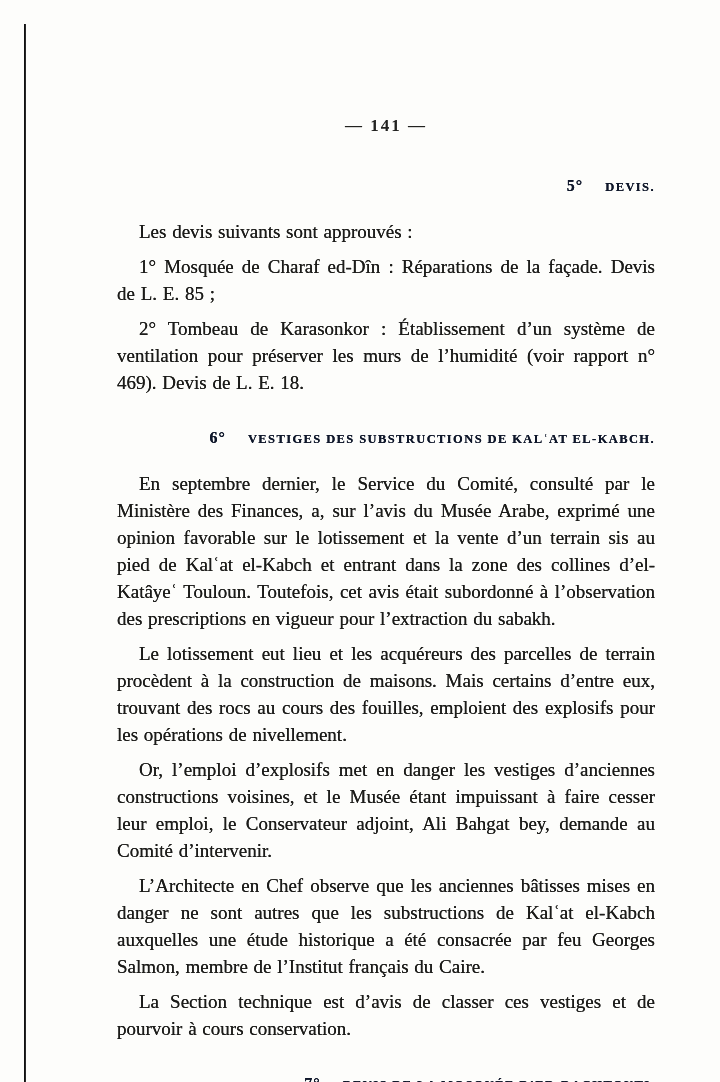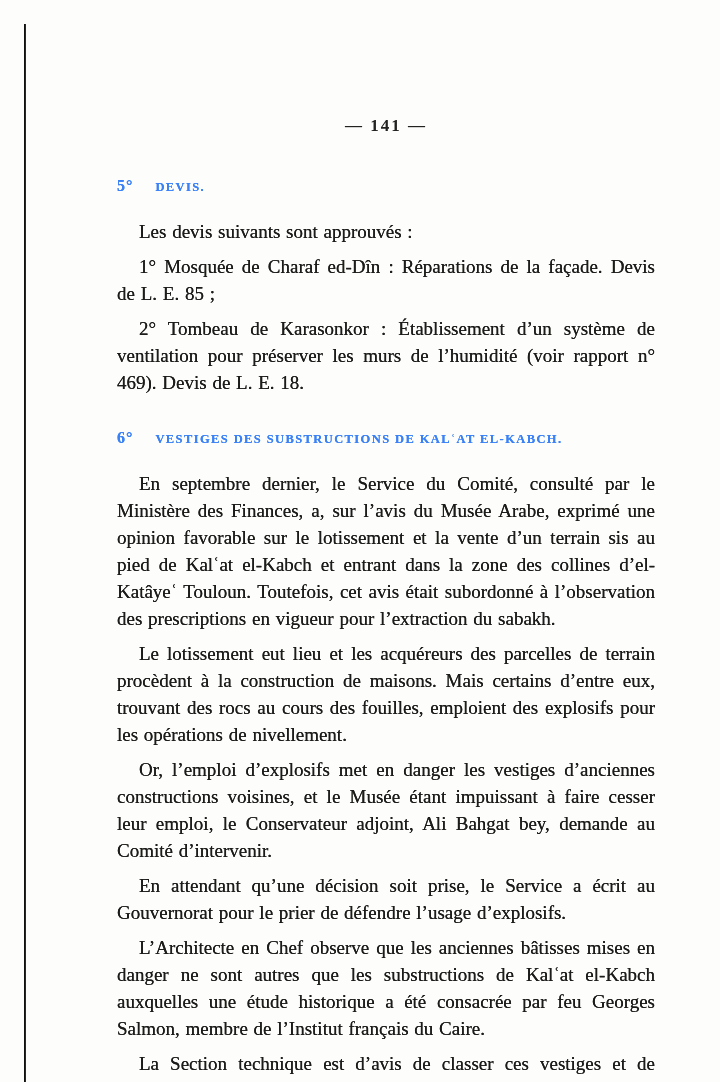--- a/index.html
+++ b/index.html
@@ -36,24 +36,24 @@
   .page-number {
     text-align: center;
     font-size: 17px;
     font-weight: 700;
     letter-spacing: 2px;
     color: #222220;
     margin-bottom: 34px;
   }
 
   .heading {
-    text-align: left;
+    text-align: right;
     font-weight: 700;
     margin: 26px 0 21px;
-    color: #3b82f6;
+    color: #0f172a;
     text-shadow: 0 0 0.3px currentColor;
   }
 
   .heading .h-num {
     font-size: 16px;
     letter-spacing: 1px;
   }
 
   .heading .h-text {
     font-size: 12.5px;
@@ -93,21 +93,20 @@
   </section>
 
   <section>
     <h2 class="heading">
       <span class="h-num">6°</span>
       <span class="h-text">VESTIGES DES SUBSTRUCTIONS DE KALʿAT EL-KABCH.</span>
     </h2>
     <p class="para">En septembre dernier, le Service du Comité, consulté par le Ministère des Finances, a, sur l’avis du Musée Arabe, exprimé une opinion favorable sur le lotissement et la vente d’un terrain sis au pied de Kalʿat el-Kabch et entrant dans la zone des collines d’el-Katâyeʿ Touloun. Toutefois, cet avis était subordonné à l’observation des prescriptions en vigueur pour l’extraction du sabakh.</p>
     <p class="para">Le lotissement eut lieu et les acquéreurs des parcelles de terrain procèdent à la construction de maisons. Mais certains d’entre eux, trouvant des rocs au cours des fouilles, emploient des explosifs pour les opérations de nivellement.</p>
     <p class="para">Or, l’emploi d’explosifs met en danger les vestiges d’anciennes constructions voisines, et le Musée étant impuissant à faire cesser leur emploi, le Conservateur adjoint, Ali Bahgat bey, demande au Comité d’intervenir.</p>
-    <p class="para">En attendant qu’une décision soit prise, le Service a écrit au Gouvernorat pour le prier de défendre l’usage d’explosifs.</p>
     <p class="para">L’Architecte en Chef observe que les anciennes bâtisses mises en danger ne sont autres que les substructions de Kalʿat el-Kabch auxquelles une étude historique a été consacrée par feu Georges Salmon, membre de l’Institut français du Caire.</p>
     <p class="para">La Section technique est d’avis de classer ces vestiges et de pourvoir à cours conservation.</p>
   </section>
 
   <section>
     <h2 class="heading">
       <span class="h-num">7°</span>
       <span class="h-text">DEVIS DE LA MOSQUÉE D’ED-DACHTOUTI.</span>
     </h2>
   </section>

